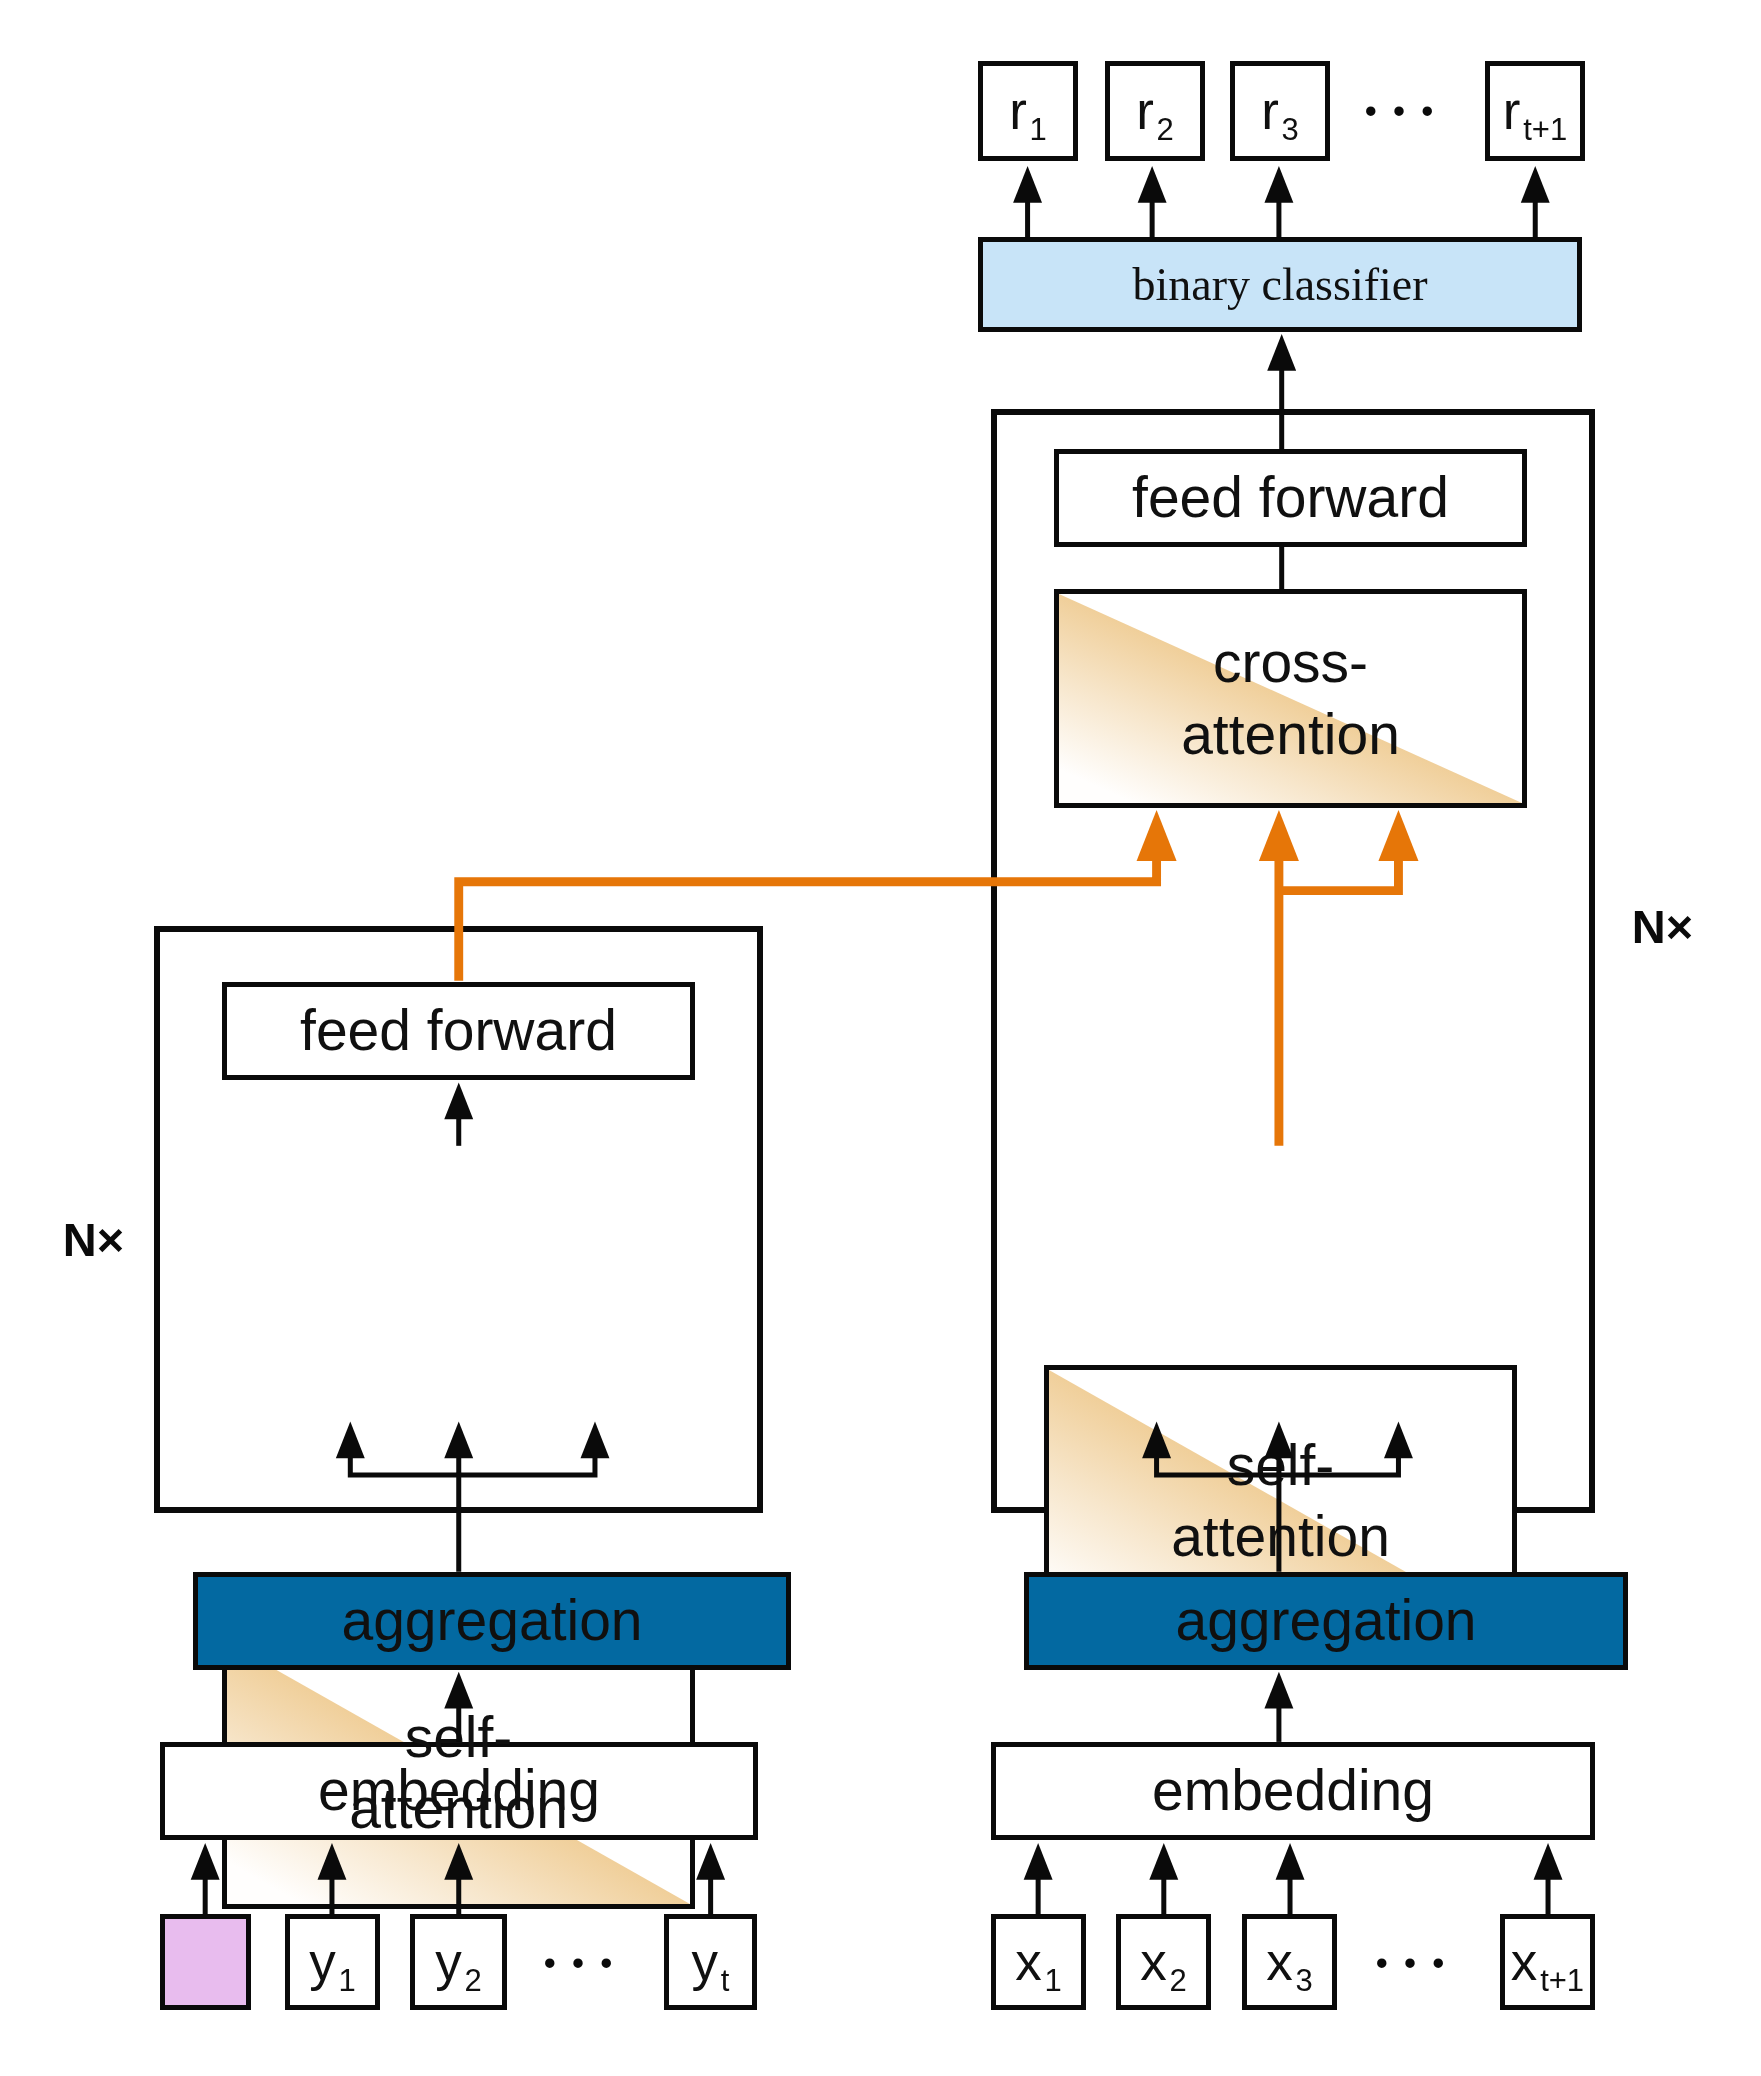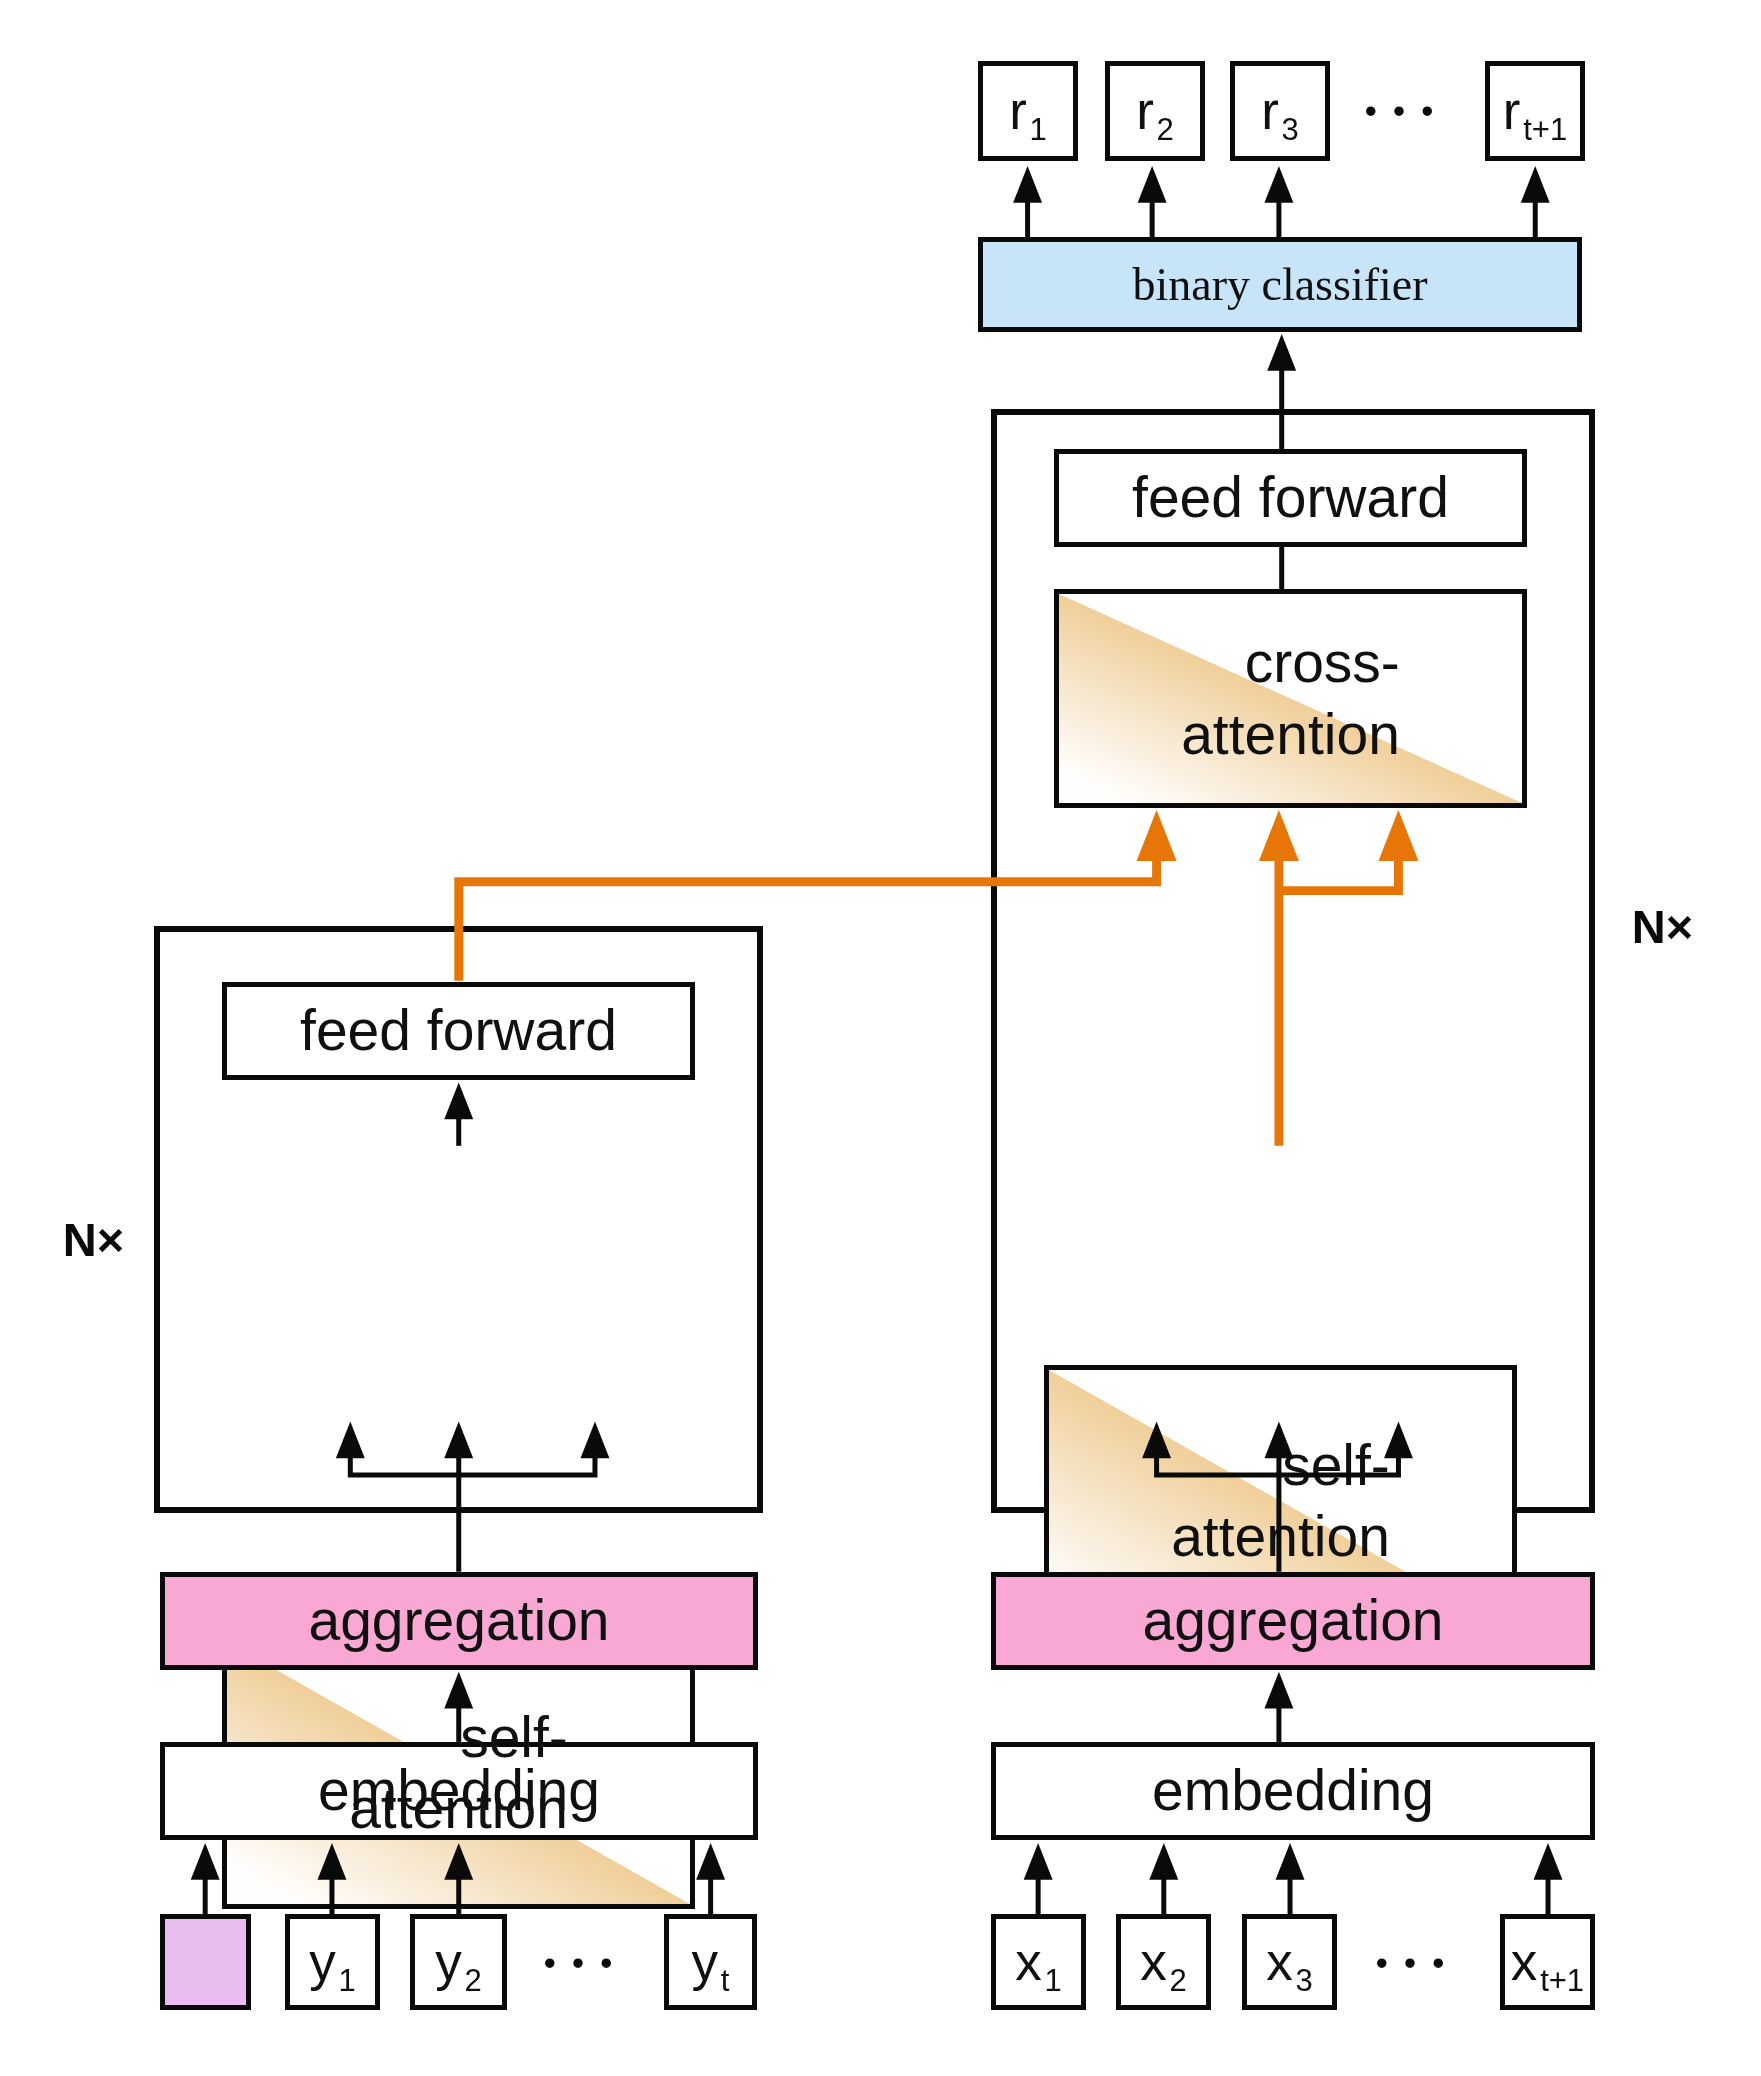--- a/index.html
+++ b/index.html
@@ -3,23 +3,23 @@
 <meta charset="utf-8">
 <style>
   html,body{margin:0;padding:0;background:#ffffff;}
   body{width:1761px;height:2077px;position:relative;overflow:hidden;
        font-family:"Liberation Sans", sans-serif;color:#0a0a0a;}
   .box{position:absolute;box-sizing:border-box;border:5px solid #0a0a0a;background:#fff;
        display:flex;align-items:center;justify-content:center;text-align:center;
        font-size:57px;line-height:1.25;color:#101010;}
   .outer{border-width:6.1px;background:transparent;}
   .blue{background:#c8e4f8;font-size:46px;}
-  .green{background:#f9a8d4;}
+  .green{background:#0369a1;margin-left:33px;}
   .purple{background:#e8bcee;}
-  .attn{position:relative;text-align:right;}
+  .attn{position:relative;}
   .attn .tri{position:absolute;top:0;left:0;right:0;bottom:0;
        clip-path:polygon(0 0,100% 100%,0 100%);
        background:linear-gradient(to bottom left,#f0cf9a 50%,#f7e6cb 70%,#fffefd 92%);}
   .attn .lbl{position:relative;z-index:1;}
   .tok{font-size:53px;}
   .tok .sub{font-size:31px;display:inline-block;transform:translateY(19px);margin-left:2.8px;}
   .nx{position:absolute;font-size:47px;font-weight:700;width:133px;text-align:center;}
   .dots{position:absolute;font-size:33px;font-weight:700;letter-spacing:16.7px;
         width:167px;text-align:center;color:#0a0a0a;}
   svg.wires{position:absolute;left:0;top:0;z-index:2;pointer-events:none;}

